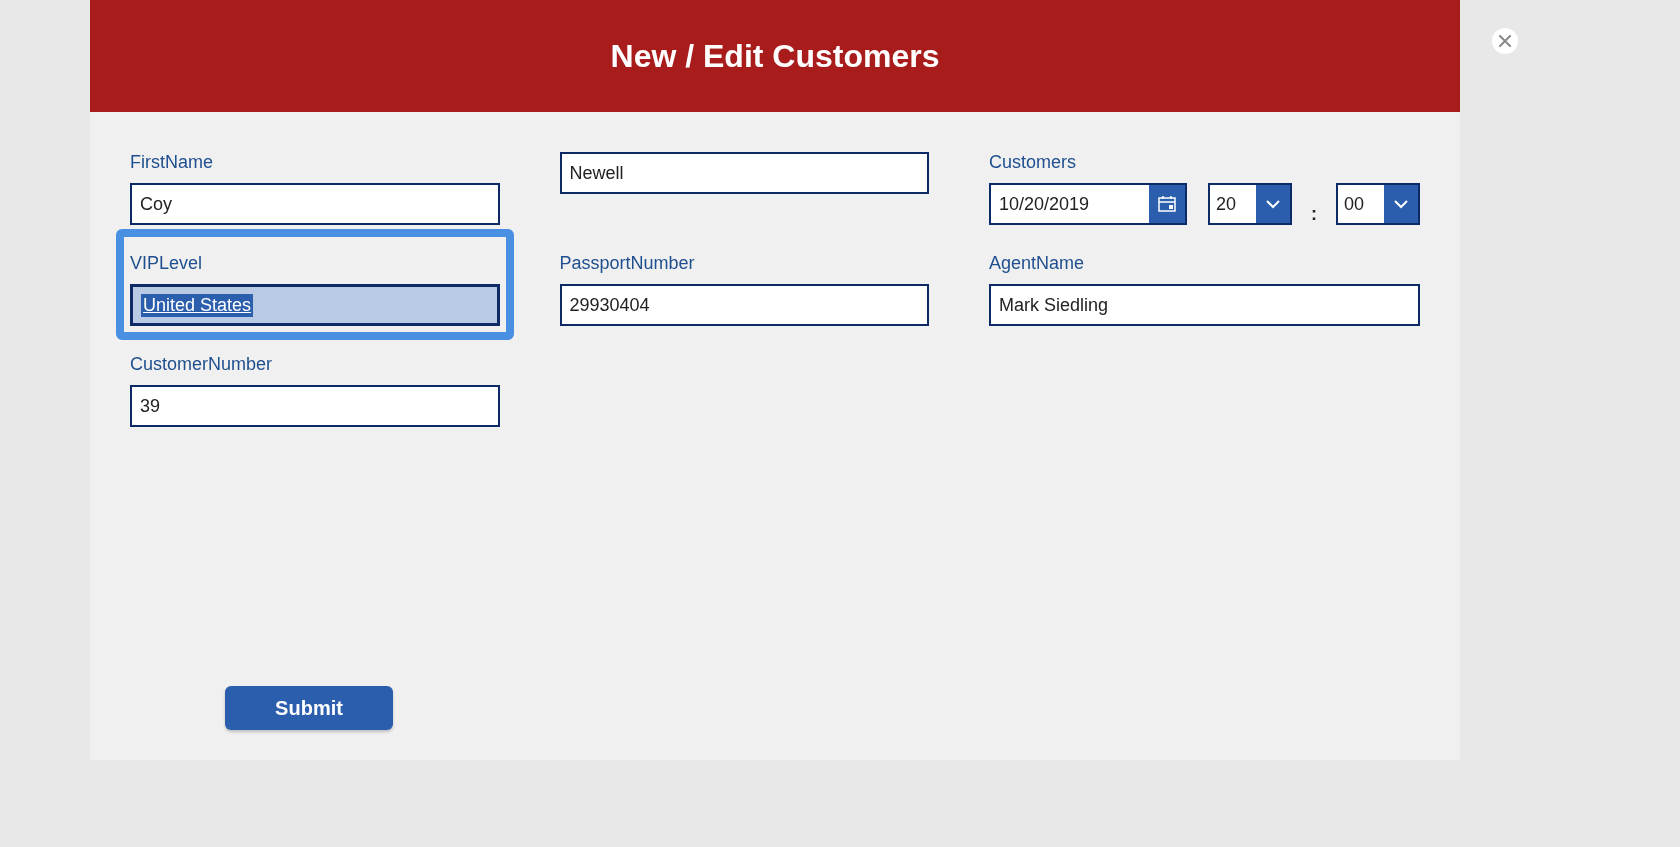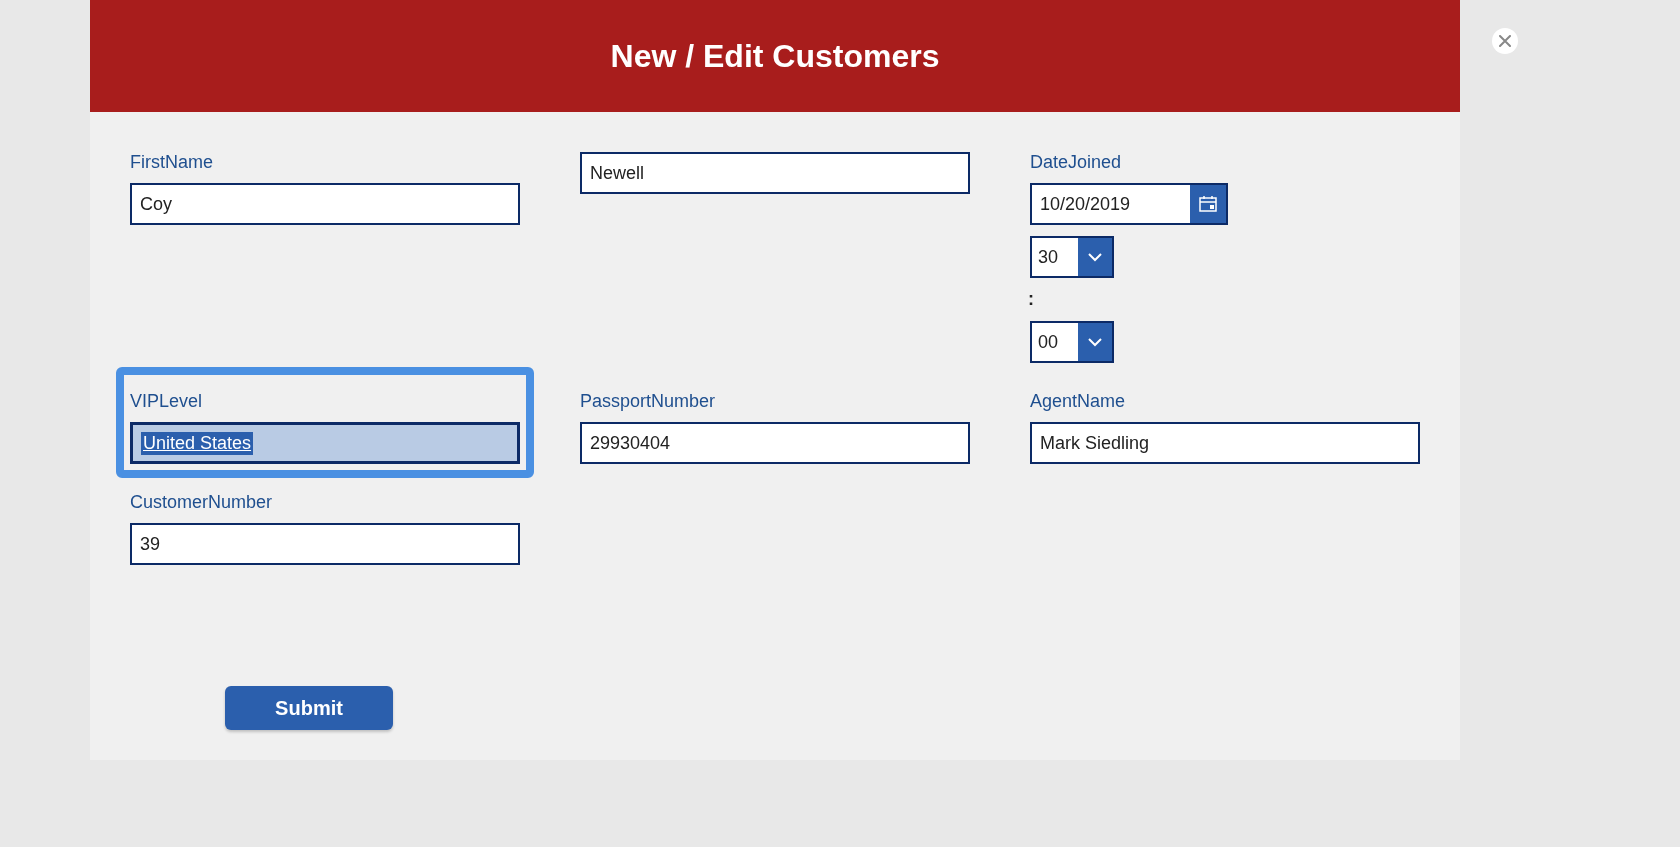--- a/index.html
+++ b/index.html
@@ -77,23 +77,22 @@
       border: 2px solid #0c2a66;
       background: #fff;
       height: 42px;
       font-size: 18px;
       padding: 0 8px;
       color: #222;
       font-family: inherit;
     }
     .date-row {
       display: flex;
-      align-items: flex-start;
-      gap: 11px;
-      flex-direction: column;
+      align-items: flex-end;
+      gap: 21px;
     }
     .date-input-wrap {
       display: flex;
       align-items: stretch;
       border: 2px solid #0c2a66;
       background: #fff;
       height: 42px;
       width: 198px;
     }
     .date-input {
@@ -217,36 +216,36 @@
       <div class="field-group">
         <label class="field-label">FirstName</label>
         <input class="text-input" type="text" value="Coy" style="">
       </div>
 
       <div class="field-group">
         <input class="text-input" type="text" value="Newell" style="">
       </div>
 
       <div class="field-group">
-        <label class="field-label">DateJoined</label>
+        <label class="field-label">Customers</label>
         <div class="date-row">
           <div class="date-input-wrap">
             <input class="date-input" type="text" value="10/20/2019" style="">
             <div class="cal-icon">
               <svg width="18" height="18" viewBox="0 0 18 18">
                 <rect x="1" y="3" width="16" height="13" fill="none" stroke="#fff" stroke-width="1.5"></rect>
                 <line x1="1" y1="7" x2="17" y2="7" stroke="#fff" stroke-width="1.5"></line>
                 <line x1="5" y1="1" x2="5" y2="4" stroke="#fff" stroke-width="1.5"></line>
                 <line x1="13" y1="1" x2="13" y2="4" stroke="#fff" stroke-width="1.5"></line>
                 <rect x="11" y="10" width="4" height="4" fill="#fff"></rect>
               </svg>
             </div>
           </div>
           <div class="dropdown-wrap">
-            <div class="dropdown-value">30</div>
+            <div class="dropdown-value">20</div>
             <div class="dropdown-arrow">
               <svg width="16" height="10" viewBox="0 0 16 10">
                   <path d="M2 2 L8 8 L14 2" fill="none" stroke="#fff" stroke-width="2"></path>
                 </svg>
             </div>
           </div>
           <span class="colon">:</span>
           <div class="dropdown-wrap">
             <div class="dropdown-value">00</div>
             <div class="dropdown-arrow">

